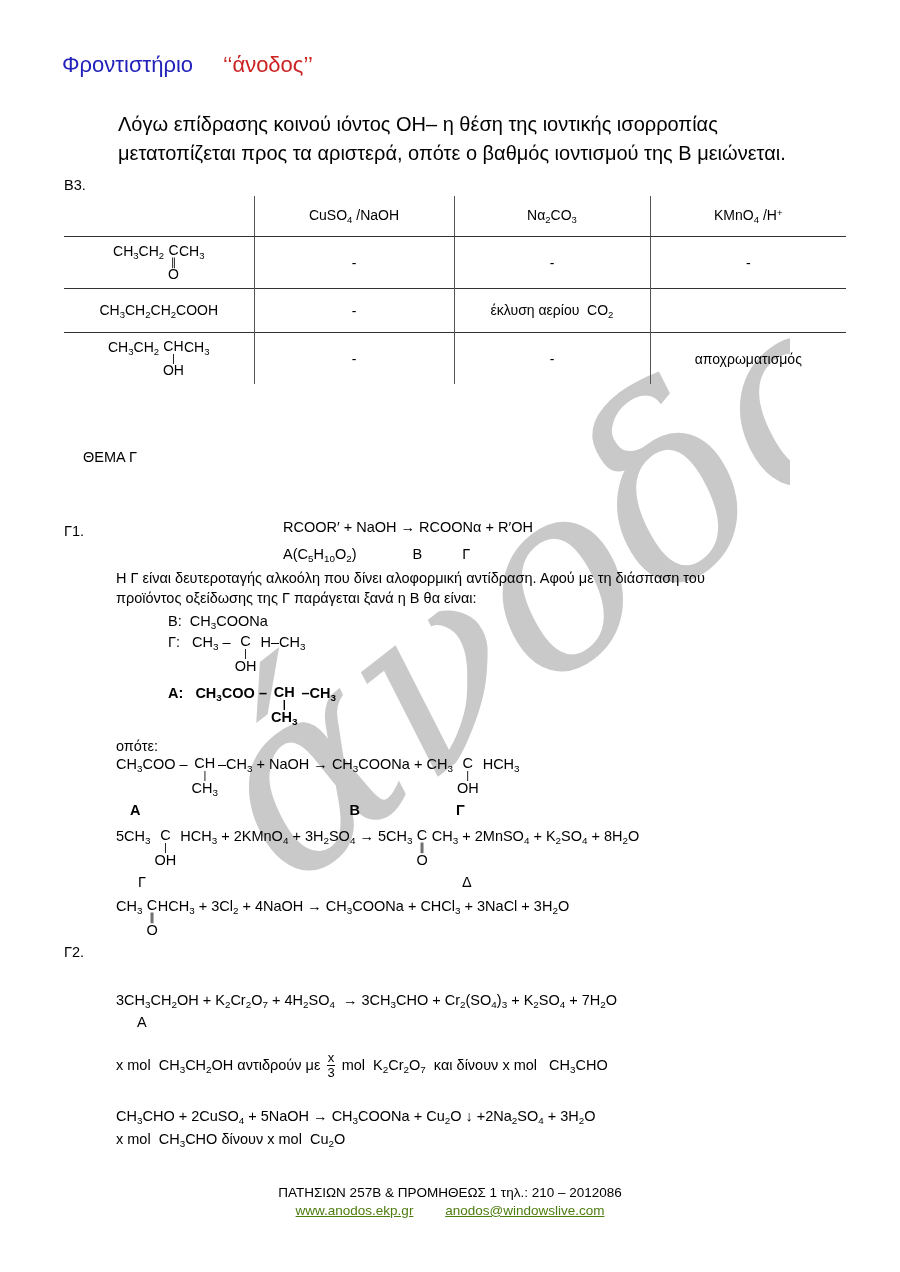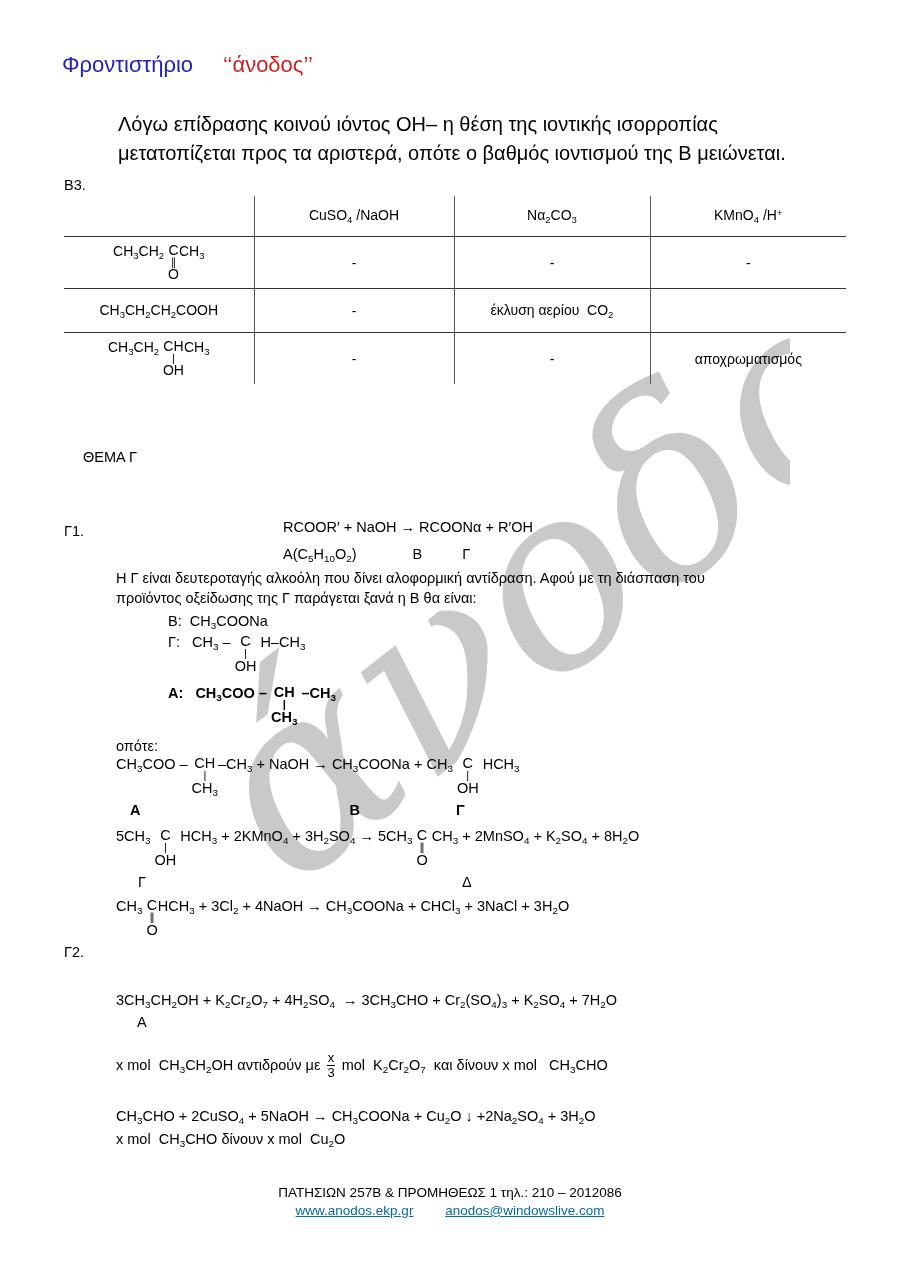--- a/index.html
+++ b/index.html
@@ -144,21 +144,21 @@
     position: absolute;
     left: 0;
     top: 1185px;
     width: 900px;
     text-align: center;
     font-size: 13.5px;
   }
   .footer .addr { color: #000; }
   .footer .links { margin-top: 3px; }
   .footer .links a {
-    color: #0369a1;
+    color: #4d7c0f;
     text-decoration: underline;
     margin: 0 14px;
   }
 </style>
 </head>
 <body>
 
 <svg id="watermark" viewBox="0 0 640 640">
   <g transform="rotate(-38 320 320)">
     <text x="30" y="400">άνοδος</text>

